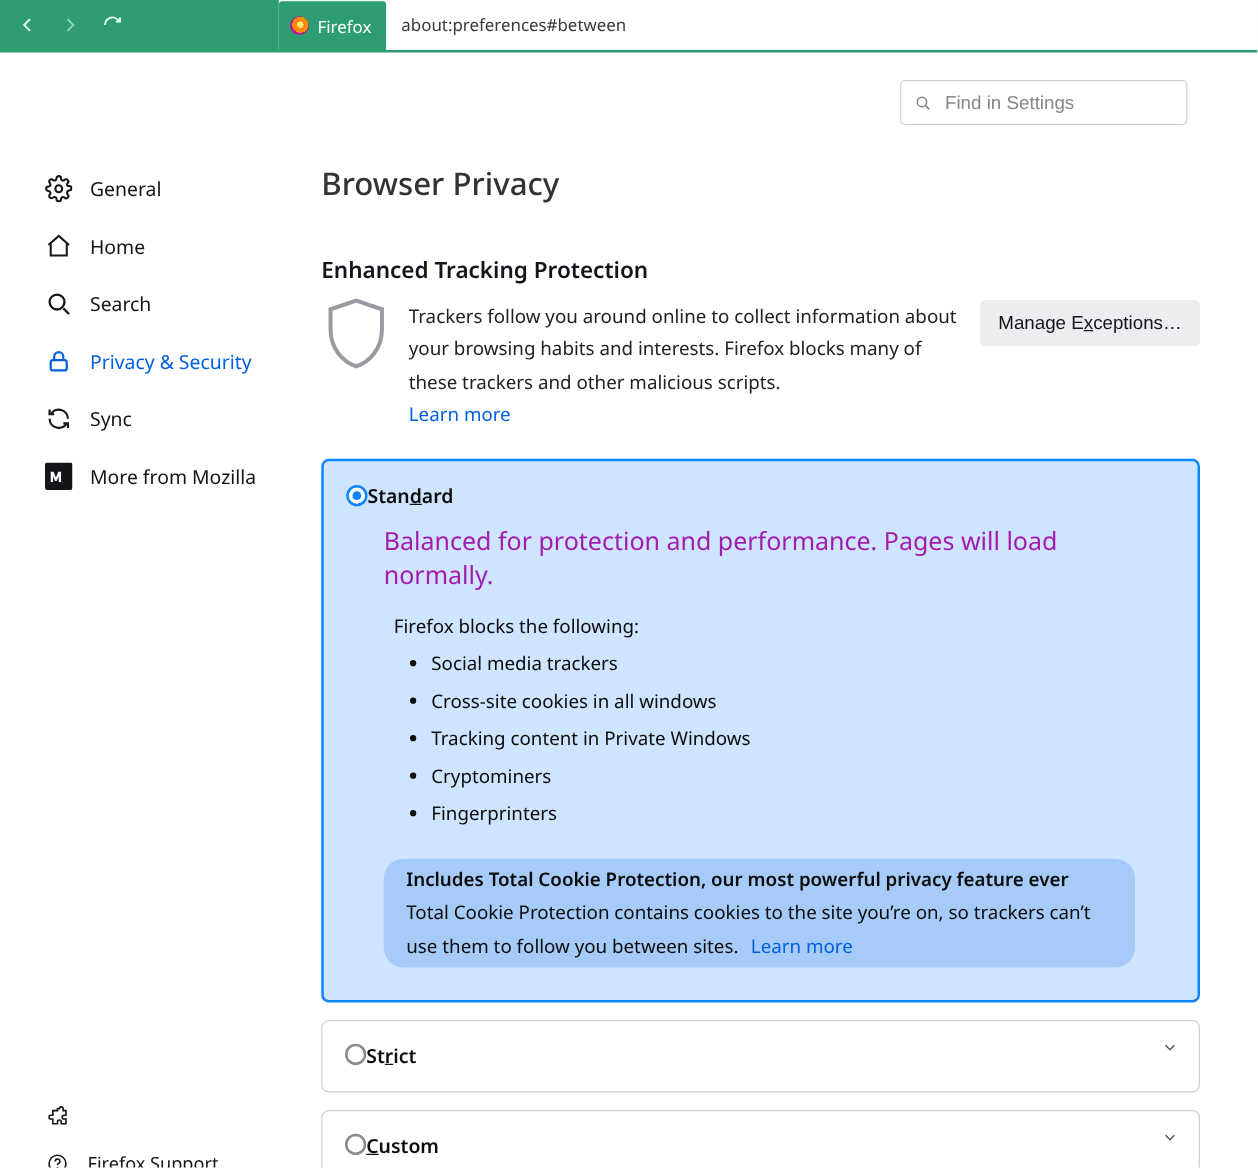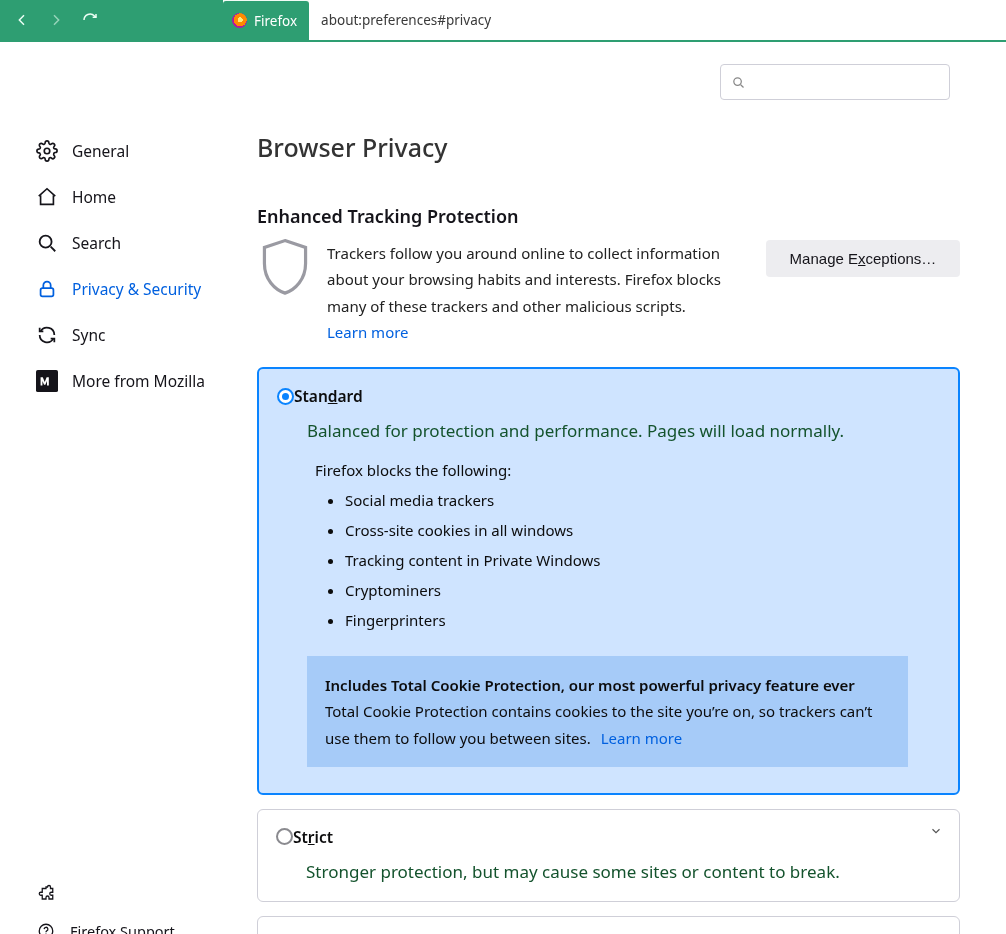--- a/index.html
+++ b/index.html
@@ -121,21 +121,21 @@
     margin-top:-4px;
   }
   .etp-text { flex:1; font-size:15px; line-height:1.75; color:#222; }
   .etp-text a { color:var(--link); text-decoration:none; }
   .etp-btn-col { flex:0 0 170px; }
   .gray-btn {
     background: var(--btn-bg);
     border:none; border-radius:4px;
     font-size:15px; padding:10px 12px;
     cursor:pointer; color:#15141a;
-    width:194px; text-align:center;
+    width:176px; text-align:center;
   }
   .ak { text-decoration: underline; }
 
   
   .card-stack { margin-top:22px; }
   .card {
     border:1px solid var(--border); border-radius:6px;
     padding: 16px 20px 18px 18px;
     margin-bottom: 14px;
     position:relative;
@@ -149,30 +149,30 @@
     width:17px; height:17px; border-radius:50%;
     border:2px solid #8a8a8f; background:#fff; position:relative;
     flex:0 0 17px;
   }
   .card.selected .radio { border-color: var(--selected-border); }
   .card.selected .radio::after {
     content:""; position:absolute; inset:3px; border-radius:50%;
     background: var(--selected-border);
   }
   .card-title { font-weight:600; font-size:15.5px; }
-  .card-desc { margin:12px 0 0 30px; font-size:17px; color:#14532d; }
+  .card-desc { margin:12px 0 0 30px; font-size:20px; color:#a21caf; }
   .blocks-intro { margin:18px 0 0 38px; font-size:15px; }
   ul.blocks {
     margin:10px 0 0 50px; padding:0 0 0 18px; font-size:15px;
   }
   ul.blocks li { margin: 10px 0; }
   .inner-panel {
     margin: 26px 30px 8px 30px;
     background: var(--panel-bg);
-    border-radius:0; padding:16px 18px;
+    border-radius:16px; padding:4px 18px;
     font-size:15px; line-height:1.75;
   }
   .inner-panel .hl { font-weight:600; }
   .inner-panel a { color: var(--link); text-decoration:none; margin-left:6px; }
   .chev {
     position:absolute; right:16px; top:14px; color:#555;
   }
 
   svg { display:block; }
 </style>
@@ -196,21 +196,21 @@
           <path d="M3 12a9 9 0 0 1 15.5-6.2L21 8"></path>
           <path d="M21 3v5h-5"></path>
         </svg>
     </span>
   </div>
   <div class="tab">
     <span class="ff-logo"></span>
     <span>Firefox</span>
   </div>
   <div class="addr">
-    <span>about:preferences#privacy</span>
+    <span>about:preferences#between</span>
   </div>
 </div>
 
 <div class="page">
 
   <nav class="sidebar">
     <div class="side-item">
       <span class="ic">
         <svg viewBox="0 0 24 24" width="22" height="22" fill="none" stroke="currentColor" stroke-width="1.8">
             <circle cx="12" cy="12" r="3"></circle>
@@ -290,20 +290,21 @@
 
   <main class="main">
 
     <div class="search-wrap">
       <span>
         <svg viewBox="0 0 24 24" width="15" height="15" fill="none" stroke="#888" stroke-width="2">
             <circle cx="10.5" cy="10.5" r="6"></circle>
             <path d="M20 20l-4.5-4.5"></path>
           </svg>
       </span>
+      <input type="text" placeholder="Find in Settings" style="">
     </div>
 
     <h1 class="page-title">Browser Privacy</h1>
 
     <h2 class="section-title">Enhanced Tracking Protection</h2>
 
     <div class="etp-row">
       <span class="shield">
         <svg viewBox="0 0 24 28" width="56" height="64" fill="none" stroke="#9a9aa2" stroke-width="1.4">
             <path d="M12 2l9 3v7c0 7-4.5 11.5-9 13-4.5-1.5-9-6-9-13V5l9-3z"></path>
@@ -350,21 +351,20 @@
           <svg viewBox="0 0 24 24" width="14" height="14" fill="none" stroke="currentColor" stroke-width="2">
               <path d="M6 9l6 6 6-6"></path>
             </svg>
         </span>
         <div class="card-head">
           <span class="radio"></span>
           <span class="card-title">
             <span>St</span><span class="ak">r</span><span>ict</span>
           </span>
         </div>
-        <div class="card-desc">Stronger protection, but may cause some sites or content to break.</div>
       </div>
 
       <div class="card">
         <span class="chev">
           <svg viewBox="0 0 24 24" width="14" height="14" fill="none" stroke="currentColor" stroke-width="2">
               <path d="M6 9l6 6 6-6"></path>
             </svg>
         </span>
         <div class="card-head">
           <span class="radio"></span>

